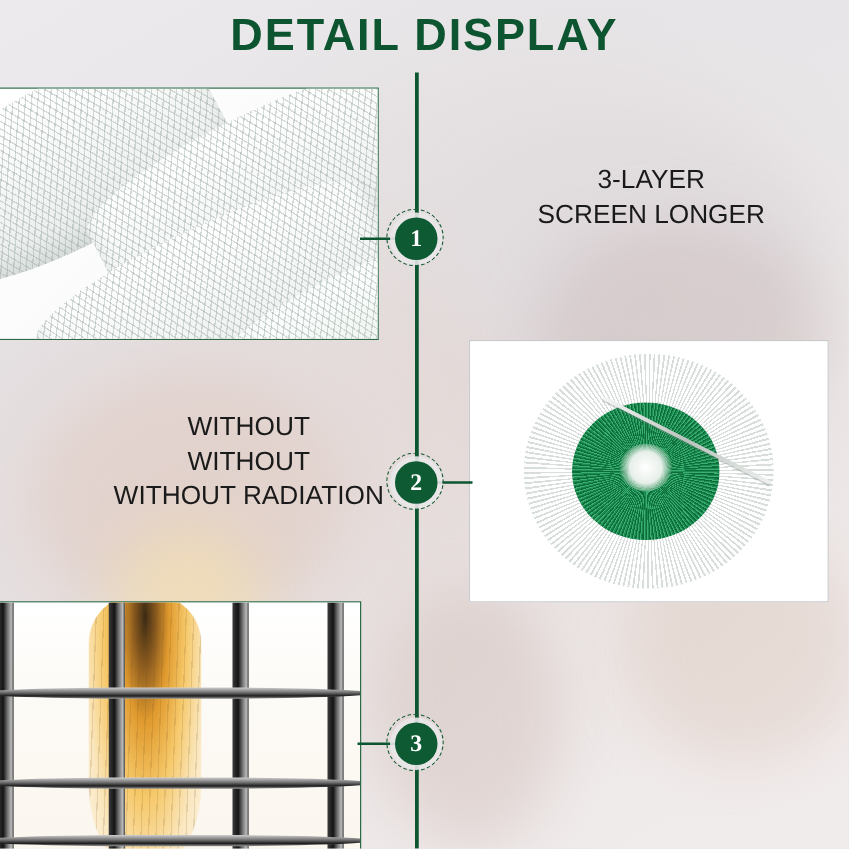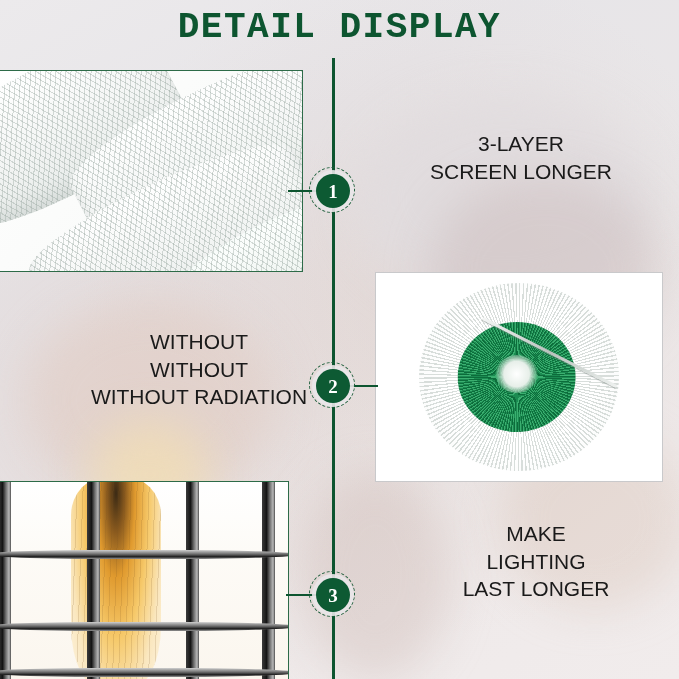--- a/index.html
+++ b/index.html
@@ -20,21 +20,21 @@
   .bg1{left:355px;top:95px;width:300px;height:210px;background:rgba(225,220,222,.85);}
   .bg2{left:430px;top:175px;width:230px;height:190px;background:rgba(196,180,178,.38);}
   .bg3{left:500px;top:430px;width:190px;height:180px;background:rgba(215,192,178,.35);}
   .bg4{left:300px;top:470px;width:150px;height:210px;background:rgba(206,184,180,.40);}
   .bg5{left:25px;top:300px;width:250px;height:200px;background:rgba(223,200,188,.45);}
   .bg6{left:90px;top:420px;width:120px;height:110px;background:rgba(248,226,170,.55);}
 
   
   .title{
     position:absolute;left:0;top:7px;width:679px;text-align:center;
-    font-family:Liberation Mono, monospace;
+    font-family:Liberation Sans, sans-serif;
     font-weight:bold;font-size:36px;letter-spacing:1.5px;
     color:#0d5530;
   }
 
   
   .vline{
     position:absolute;left:332px;top:58px;width:3px;height:621px;
     background:#0d5530;
   }
   .node{
@@ -222,19 +222,14 @@
     <div>3-LAYER</div>
     <div>SCREEN LONGER</div>
   </div>
 
   <div class="txt" id="txt2">
     <div>WITHOUT</div>
     <div>WITHOUT</div>
     <div>WITHOUT RADIATION</div>
   </div>
 
-  <div class="txt" id="txt3">
-    <div>MAKE</div>
-    <div>LIGHTING</div>
-    <div>LAST LONGER</div>
-  </div>
 
 </div>
 
 </body></html>

